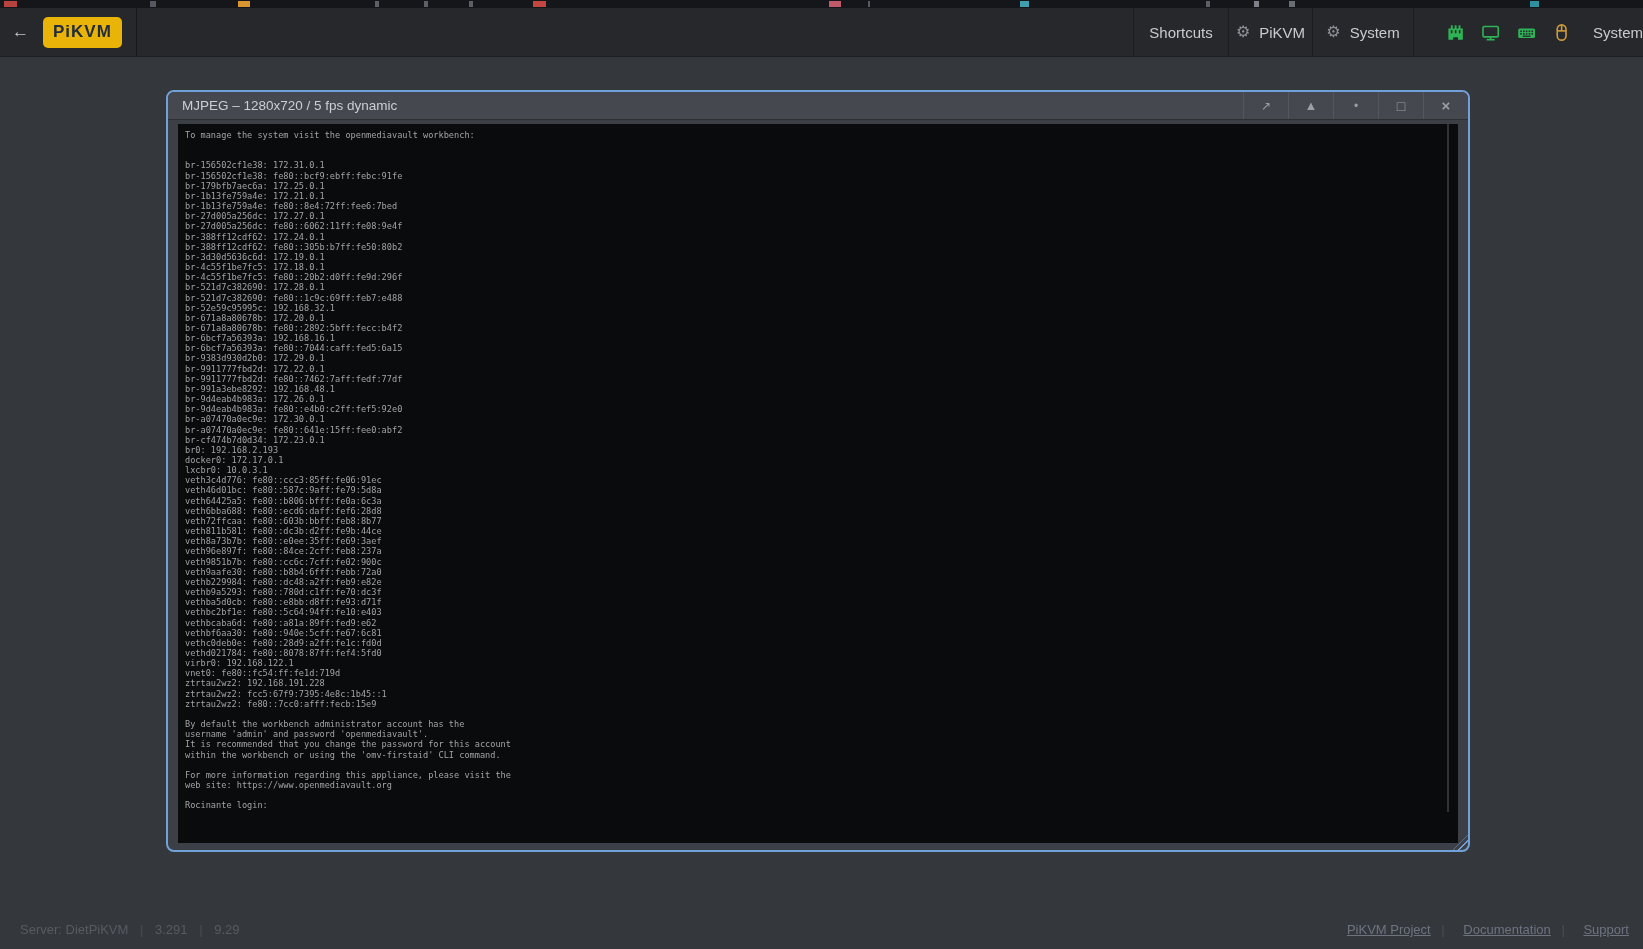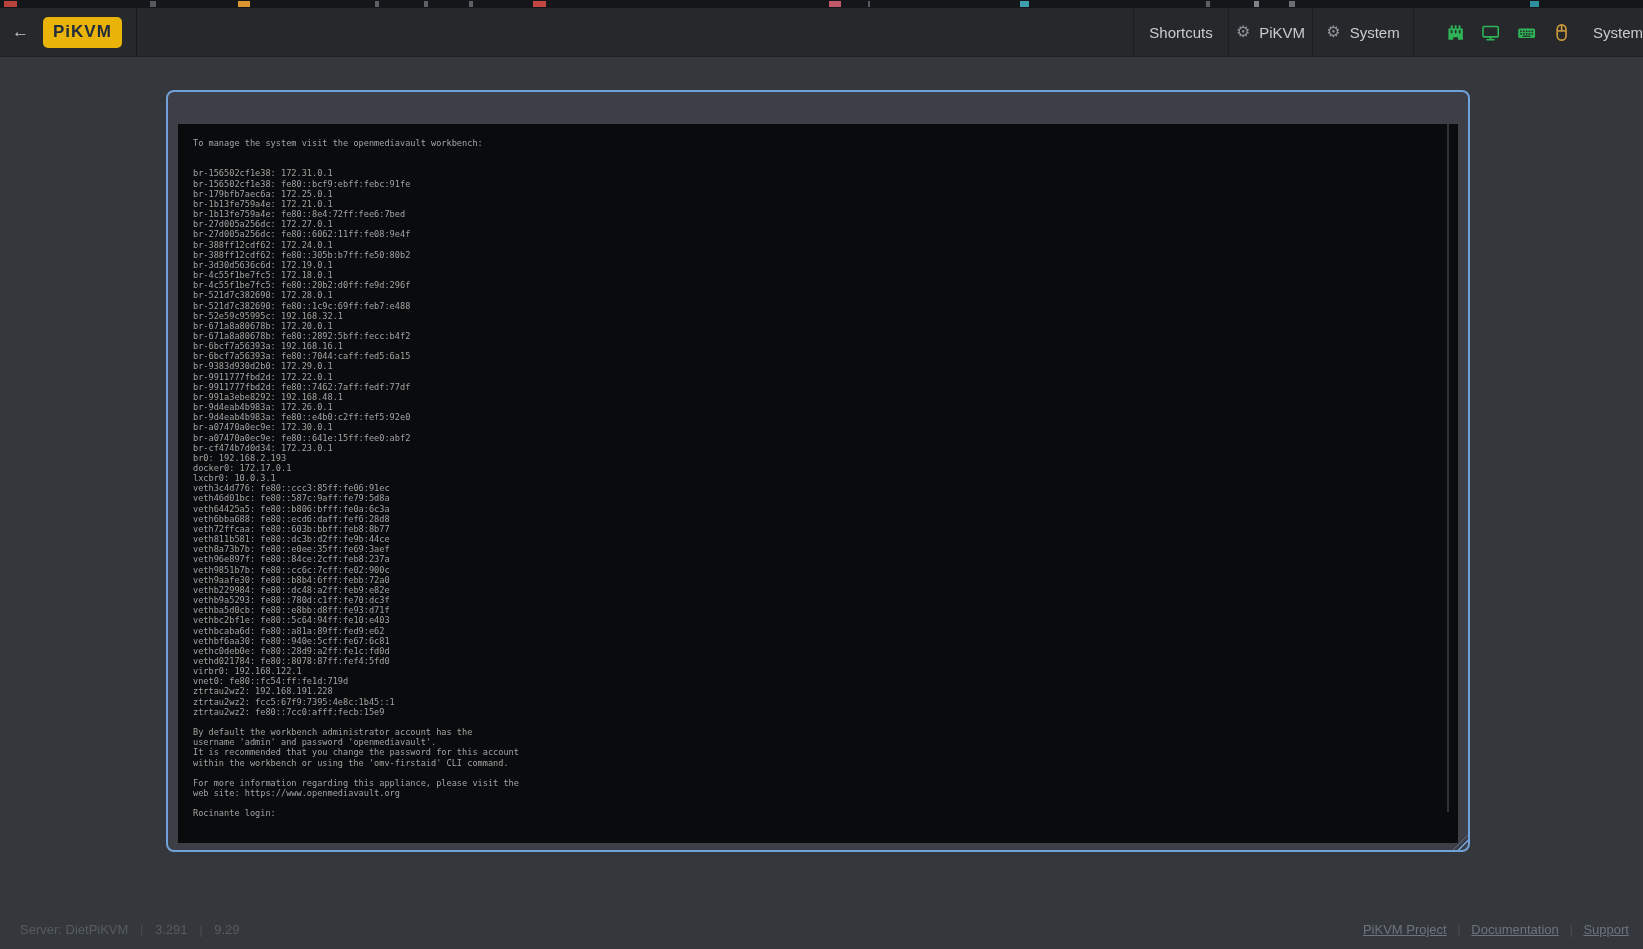--- a/index.html
+++ b/index.html
@@ -40,33 +40,33 @@
     display:flex; align-items:center; justify-content:center; font-size:12px; cursor:pointer; }
   .win-btn.tri { font-size:13px; }
   .win-btn.sq { font-size:14px; }
   .win-btn.close { font-size:15px; font-weight:bold; }
 
   .stream-content { position:absolute; left:0; right:0; top:29px; bottom:0;
     padding:3px 10px 7px 10px; }
   .terminal { position:relative; width:100%; height:100%; background:#0a0b0d; overflow:hidden; }
   .terminal::after { content:""; position:absolute; right:9px; top:0; height:688px;
     width:2px; background:#303237; }
-  .terminal pre { margin:8px; padding:6px 0 0 7px; color:#a3a3a3;
+  .terminal pre { margin:0; padding:6px 0 0 7px; color:#a3a3a3;
     font-family:"DejaVu Sans Mono", monospace; font-size:8.6px; line-height:10.15px;
     white-space:pre; }
   .resize-handle { position:absolute; right:0; bottom:0; width:15px; height:15px;
     background:repeating-linear-gradient(135deg, #71a1d8 0 1.6px, transparent 1.6px 4.6px);
     clip-path:polygon(100% 0, 100% 100%, 0 100%); cursor:nwse-resize; }
 
   
   .footer { position:absolute; left:0; bottom:0; width:1643px; height:36px; font-size:13px; }
   .footer-left { position:absolute; left:20px; bottom:12px; color:#575c63; }
   .footer-left .sep { margin:0 8px; color:#4a4e54; }
   .footer-right { position:absolute; right:14px; bottom:12px; color:#555a61; }
-  .footer-right a { color:#6d7480; text-decoration:underline; cursor:pointer; }
+  .footer-right a { color:#6d7480; text-decoration:underline; cursor:pointer;margin-left:8px; }
   .footer-right .sep { margin:0 7px; color:#4a4e54; text-decoration:none; }
 </style>
 </head>
 <body>
 
 <div class="tab-strip">
     <span class="favicon-mark" style="left: 4px; width: 13px; background: rgb(184, 67, 62);"></span>
     <span class="favicon-mark" style="left: 150px; width: 6px; background: rgb(85, 88, 94);"></span>
     <span class="favicon-mark" style="left: 238px; width: 12px; background: rgb(217, 149, 47);"></span>
     <span class="favicon-mark" style="left: 375px; width: 4px; background: rgb(92, 95, 100);"></span>
@@ -149,20 +149,30 @@
         <rect x="6.5" y="2.5" width="11" height="19" rx="5.5"></rect>
         <line x1="12" y1="2.5" x2="12" y2="10"></line>
         <line x1="6.5" y1="10" x2="17.5" y2="10"></line>
       </g>
     </svg>
     <span class="system-label">System</span>
   </div>
 </div>
 
 <div class="stream-window">
+  <div class="titlebar">
+    <span class="titlebar-text">MJPEG – 1280x720 / 5 fps dynamic</span>
+    <div class="win-controls">
+      <div class="win-btn">↗</div>
+      <div class="win-btn tri">▲</div>
+      <div class="win-btn">•</div>
+      <div class="win-btn sq">□</div>
+      <div class="win-btn close">×</div>
+    </div>
+  </div>
   <div class="stream-content">
     <div class="terminal">
       <pre>To manage the system visit the openmediavault workbench:
 
 
 br-156502cf1e38: 172.31.0.1
 br-156502cf1e38: fe80::bcf9:ebff:febc:91fe
 br-179bfb7aec6a: 172.25.0.1
 br-1b13fe759a4e: 172.21.0.1
 br-1b13fe759a4e: fe80::8e4:72ff:fee6:7bed

